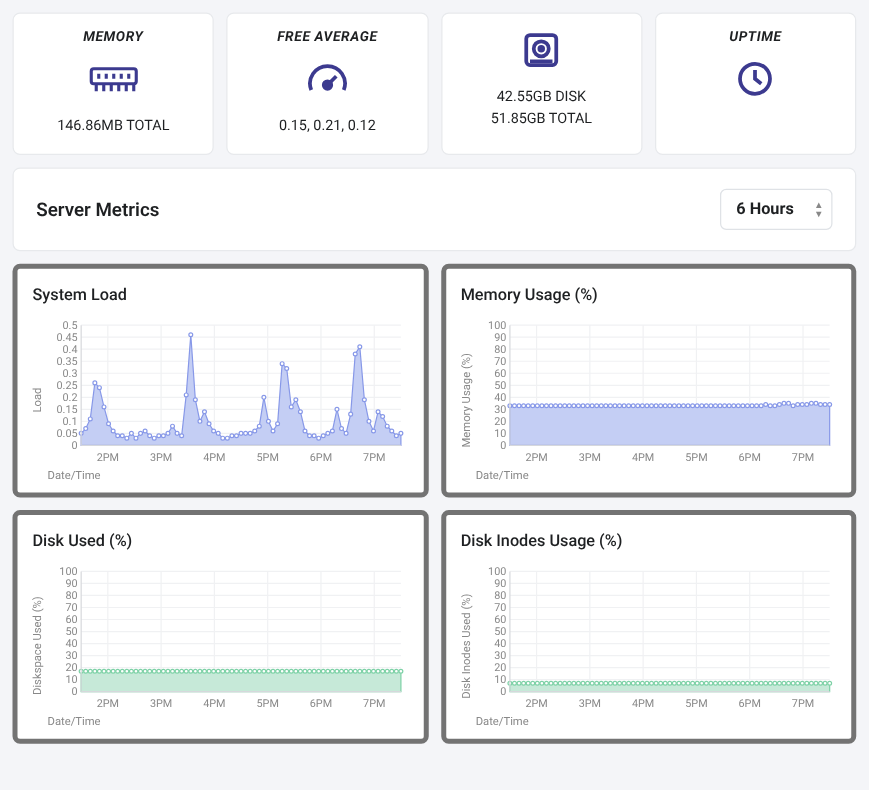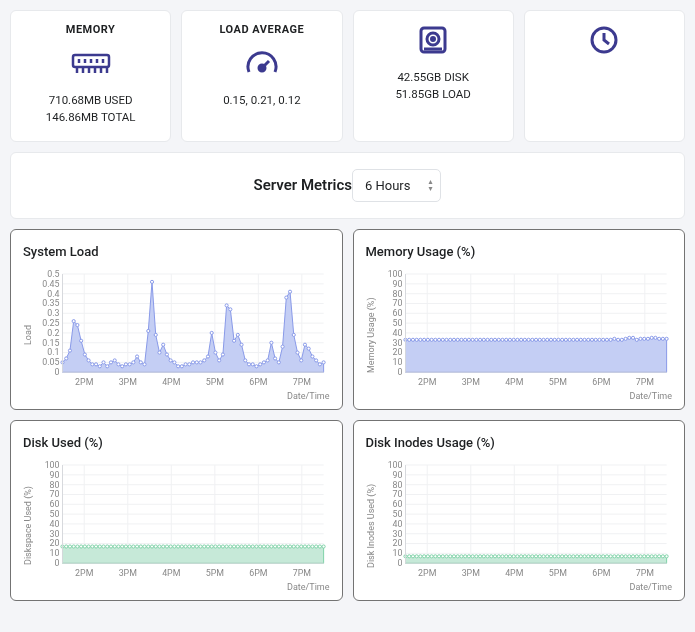--- a/index.html
+++ b/index.html
@@ -24,42 +24,44 @@
     flex: 1;
     text-align: center;
     padding: 12px 6px 14px;
   }
   .card-title {
     font-weight: 700;
     font-size: 11px;
     letter-spacing: 0.5px;
     color: #1e2022;
     margin-bottom: 10px;
+    font-style: italic;
   }
   .card-icon { display: flex; justify-content: center; margin-bottom: 12px; height: 34px; align-items: center; }
   .card-line { font-size: 11.5px; color: #1e2022; line-height: 1.5; font-weight: 400; }
   .metrics-header {
     margin: 0 10px 10px;
     background: #fff;
     border: 1px solid #e7e9ec;
     border-radius: 6px;
     display: flex;
     align-items: center;
-    justify-content: center;
+    justify-content: space-between;
     padding: 16px 18px;
   }
   .metrics-title { font-size: 15px; font-weight: 600; }
   .range-select {
     border: 1px solid #dfe2e6;
     border-radius: 5px;
     padding: 8px 30px 8px 12px;
     font-size: 13px;
     color: #1e2022;
     position: relative;
     background: #fff;
+    font-weight: bold;
   }
   .range-arrows {
     position: absolute;
     right: 8px;
     top: 50%;
     transform: translateY(-50%);
     display: flex;
     flex-direction: column;
     gap: 1px;
     font-size: 8px;
@@ -67,38 +69,38 @@
     line-height: 6px;
   }
   .charts {
     display: flex;
     flex-wrap: wrap;
     gap: 10px;
     padding: 0 10px 10px;
   }
   .chart-card {
     background: #fff;
-    border: 1px solid #737373;
+    border: 4px solid #737373;
     border-radius: 6px;
     width: calc(50% - 5px);
     padding: 14px 12px 8px;
   }
   .chart-title { font-size: 13px; font-weight: 500; margin-bottom: 10px; }
   .chart-body { display: flex; }
   .ylabel {
     writing-mode: vertical-rl;
     transform: rotate(180deg);
     font-size: 9px;
     color: #888;
     text-align: center;
     margin-right: 2px;
   }
   .plot-area { flex: 1; }
   svg.plot { display: block; width: 100%; height: 120px; }
-  .xlabel { text-align: right; font-size: 9px; color: #888; margin-top: 2px; }
+  .xlabel { text-align: left; font-size: 9px; color: #888; margin-top: 2px; }
   .ytick { font-size: 9px; fill: #888; text-anchor: end; }
   .xtick { font-size: 9px; fill: #888; text-anchor: middle; }
   .gridline { stroke: #f0f1f3; stroke-width: 1; }
   .axisline { stroke: #d6d8dc; stroke-width: 1; }
   .series-blue { fill: #c4cef4; stroke: #8798e8; stroke-width: 1; }
   .series-green { fill: #c6e9d8; stroke: #7dd1a6; stroke-width: 1; }
   .dot-blue { fill: #fff; stroke: #8798e8; stroke-width: 1; }
   .dot-green { fill: #fff; stroke: #7dd1a6; stroke-width: 1; }
 </style>
 </head>
@@ -118,25 +120,24 @@
             <line x1="30" y1="16" x2="30" y2="22"></line>
             <line x1="36" y1="16" x2="36" y2="22"></line>
             <line x1="8" y1="8" x2="8" y2="12"></line>
             <line x1="14" y1="8" x2="14" y2="12"></line>
             <line x1="20" y1="8" x2="20" y2="12"></line>
             <line x1="26" y1="8" x2="26" y2="12"></line>
             <line x1="32" y1="8" x2="32" y2="12"></line>
           </g>
         </svg>
     </div>
-    <div class="card-line">710.68MB USED</div>
     <div class="card-line">146.86MB TOTAL</div>
   </div>
   <div class="card">
-    <div class="card-title">LOAD AVERAGE</div>
+    <div class="card-title">FREE AVERAGE</div>
     <div class="card-icon">
       <svg width="34" height="30" viewBox="0 0 34 30">
           <g fill="none" stroke="#3c3a8f" stroke-width="3">
             <path d="M4 24 A14 14 0 1 1 30 24"></path>
             <circle cx="17" cy="20" r="3" fill="#3c3a8f"></circle>
             <line x1="17" y1="20" x2="24" y2="13"></line>
           </g>
         </svg>
     </div>
     <div class="card-line">0.15, 0.21, 0.12</div>
@@ -146,23 +147,24 @@
       <svg width="30" height="30" viewBox="0 0 30 30">
           <g fill="none" stroke="#3c3a8f" stroke-width="3">
             <rect x="3" y="3" width="24" height="24" rx="3"></rect>
             <circle cx="15" cy="14" r="6"></circle>
             <circle cx="15" cy="14" r="1.5" fill="#3c3a8f"></circle>
             <line x1="6" y1="24" x2="24" y2="24"></line>
           </g>
         </svg>
     </div>
     <div class="card-line">42.55GB DISK</div>
-    <div class="card-line">51.85GB LOAD</div>
+    <div class="card-line">51.85GB TOTAL</div>
   </div>
   <div class="card">
+    <div class="card-title">UPTIME</div>
     <div class="card-icon">
       <svg width="30" height="30" viewBox="0 0 30 30">
           <g fill="none" stroke="#3c3a8f" stroke-width="3">
             <circle cx="15" cy="15" r="12"></circle>
             <polyline points="15,8 15,15 20,19"></polyline>
           </g>
         </svg>
     </div>
   </div>
 </div>

